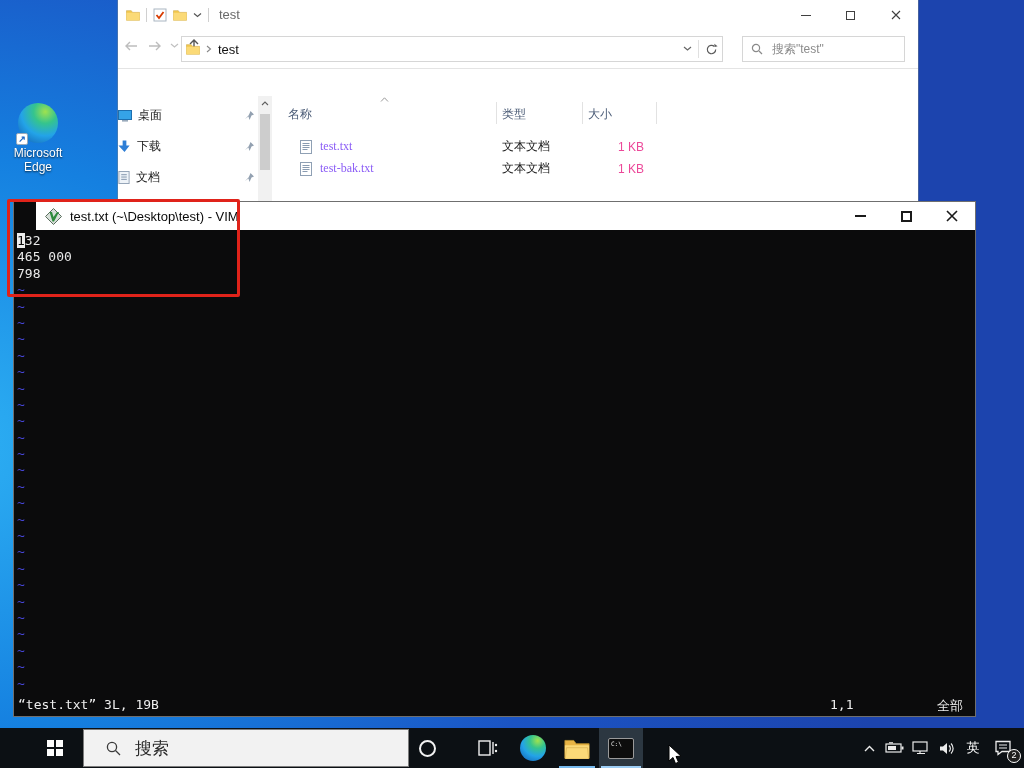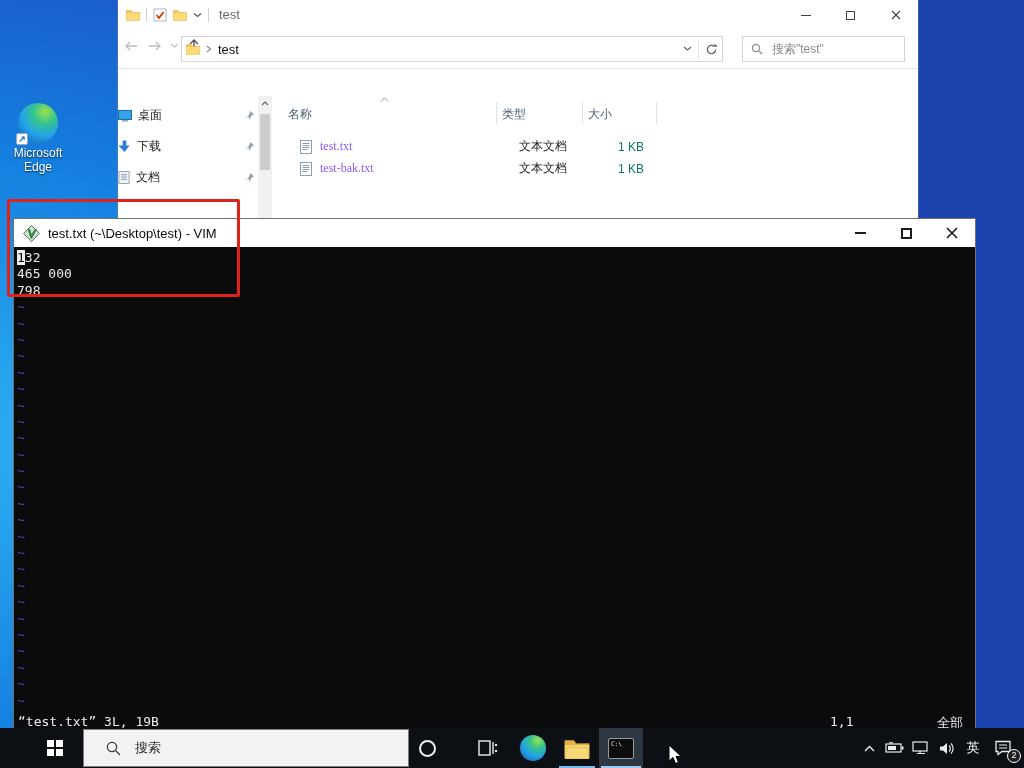--- a/index.html
+++ b/index.html
@@ -45,26 +45,26 @@
   .sb-child { margin-top:8px; }
   .pin { position:absolute; left:126px; top:6px; }
   .ex-scroll { width:14px; background:#f1f1f1; position:relative; }
   .ex-scroll .thumb { position:absolute; left:2px; top:18px; width:10px; height:56px; background:#cdcdcd; }
   .ex-list { flex:1; position:relative; font-size:12px; }
   .col-sep { position:absolute; top:6px; width:1px; height:22px; background:#e2e2e2; }
   .hdr { position:absolute; top:10px; color:#4a5b76; }
   .sort-caret { position:absolute; left:108px; top:1px; }
   .file-row { position:absolute; left:0; right:0; height:21px; display:flex; align-items:center; }
   .file-name { margin-left:8px; color:#8b5cf6;font-family:Liberation Serif, serif; }
-  .file-type { position:absolute; left:230px; color:#1a1a1a;margin-left:17px; }
-  .file-size { position:absolute; left:300px; width:72px; text-align:right; color:#0f766e; }
+  .file-type { position:absolute; left:230px; color:#1a1a1a; }
+  .file-size { position:absolute; left:300px; width:72px; text-align:right; color:#ec4899; }
   .file-icon { margin-left:28px; }
 
   
-  #vim { position:absolute; left:14px; top:219px; width:961px; height:514px; background:#0b0b0c; box-shadow:0 0 0 1px #6f6f6f; }
+  #vim { position:absolute; left:14px; top:202px; width:961px; height:514px; background:#0b0b0c; box-shadow:0 0 0 1px #6f6f6f;padding-left:22px; }
   .vim-titlebar { position:relative; height:28px; background:#fff; display:flex; align-items:center; }
   .vim-title { font-size:13px; color:#0a0a0a; margin-left:8px; }
   .vim-icon { margin-left:9px; position:relative; width:17px; height:17px; }
   .vim-controls { position:absolute; right:0; top:0; height:28px; display:flex; }
   .vc-btn { width:46px; height:28px; display:flex; align-items:center; justify-content:center; }
   .vglyph-min { width:11px; height:2px; background:#1a1a1a; }
   .vglyph-max { width:11px; height:11px; border:2px solid #1a1a1a; }
   .vim-content { position:absolute; left:0; top:28px; right:0; bottom:22px; padding:3px 0 0 3px; overflow:hidden;
      font-family:"DejaVu Sans Mono",monospace; font-size:13px; line-height:16.4px; color:#e9e9e9; white-space:pre; }
   .vim-line { height:16.4px; }
@@ -78,21 +78,21 @@
 
   
   #annotation { position:absolute; left:7px; top:199px; width:233px; height:98px; border:3px solid #e0231a; border-radius:2px; z-index:30; }
 
   
   #taskbar { position:absolute; left:0; bottom:0; width:1024px; height:40px; background:#0c1014; z-index:40; }
   .start-btn { position:absolute; left:0; top:0; width:82px; height:40px; }
   .win-logo { position:absolute; left:47px; top:12px; width:16px; height:16px; display:grid; grid-template-columns:7px 7px; grid-template-rows:7px 7px; gap:2px; }
   .win-logo div { background:#fdfdfd; }
   .tb-search { position:absolute; left:83px; top:1px; width:326px; height:38px; background:#f2f2f2; border:1px solid #7c7c7c; display:flex; align-items:center; }
-  .tb-search-ph { font-size:13px; color:#2a2a2a; margin-left:14px; }
+  .tb-search-ph { font-size:17px; color:#2a2a2a; margin-left:14px; }
   .tb-btn { position:absolute; top:0; width:44px; height:40px; display:flex; align-items:center; justify-content:center; }
   .cortana-ring { width:17px; height:17px; border:2px solid #f2f2f2; border-radius:50%; }
   .edge-mini { width:26px; height:26px; border-radius:50%;
      background: radial-gradient(circle at 68% 22%, #9fe24f 0%, #35c48d 28%, #23a3e8 58%, #1157ac 100%); }
   .tb-active { background:rgba(140,170,200,.25); }
   .tb-underline { position:absolute; bottom:0; height:2px; background:#76b9ed; }
   .console-icon { width:26px; height:21px; background:#0d0d0d; border:1px solid #9a9a9a; border-radius:2px; position:relative; }
   .console-icon .ct { position:absolute; left:2px; top:1px; font-family:"DejaVu Sans Mono",monospace; font-size:6px; color:#e8e8e8; letter-spacing:0; }
   .tray { position:absolute; right:4px; top:0; height:40px; display:flex; align-items:center; }
   .tray-item { width:26px; height:40px; display:flex; align-items:center; justify-content:center; position:relative; }

